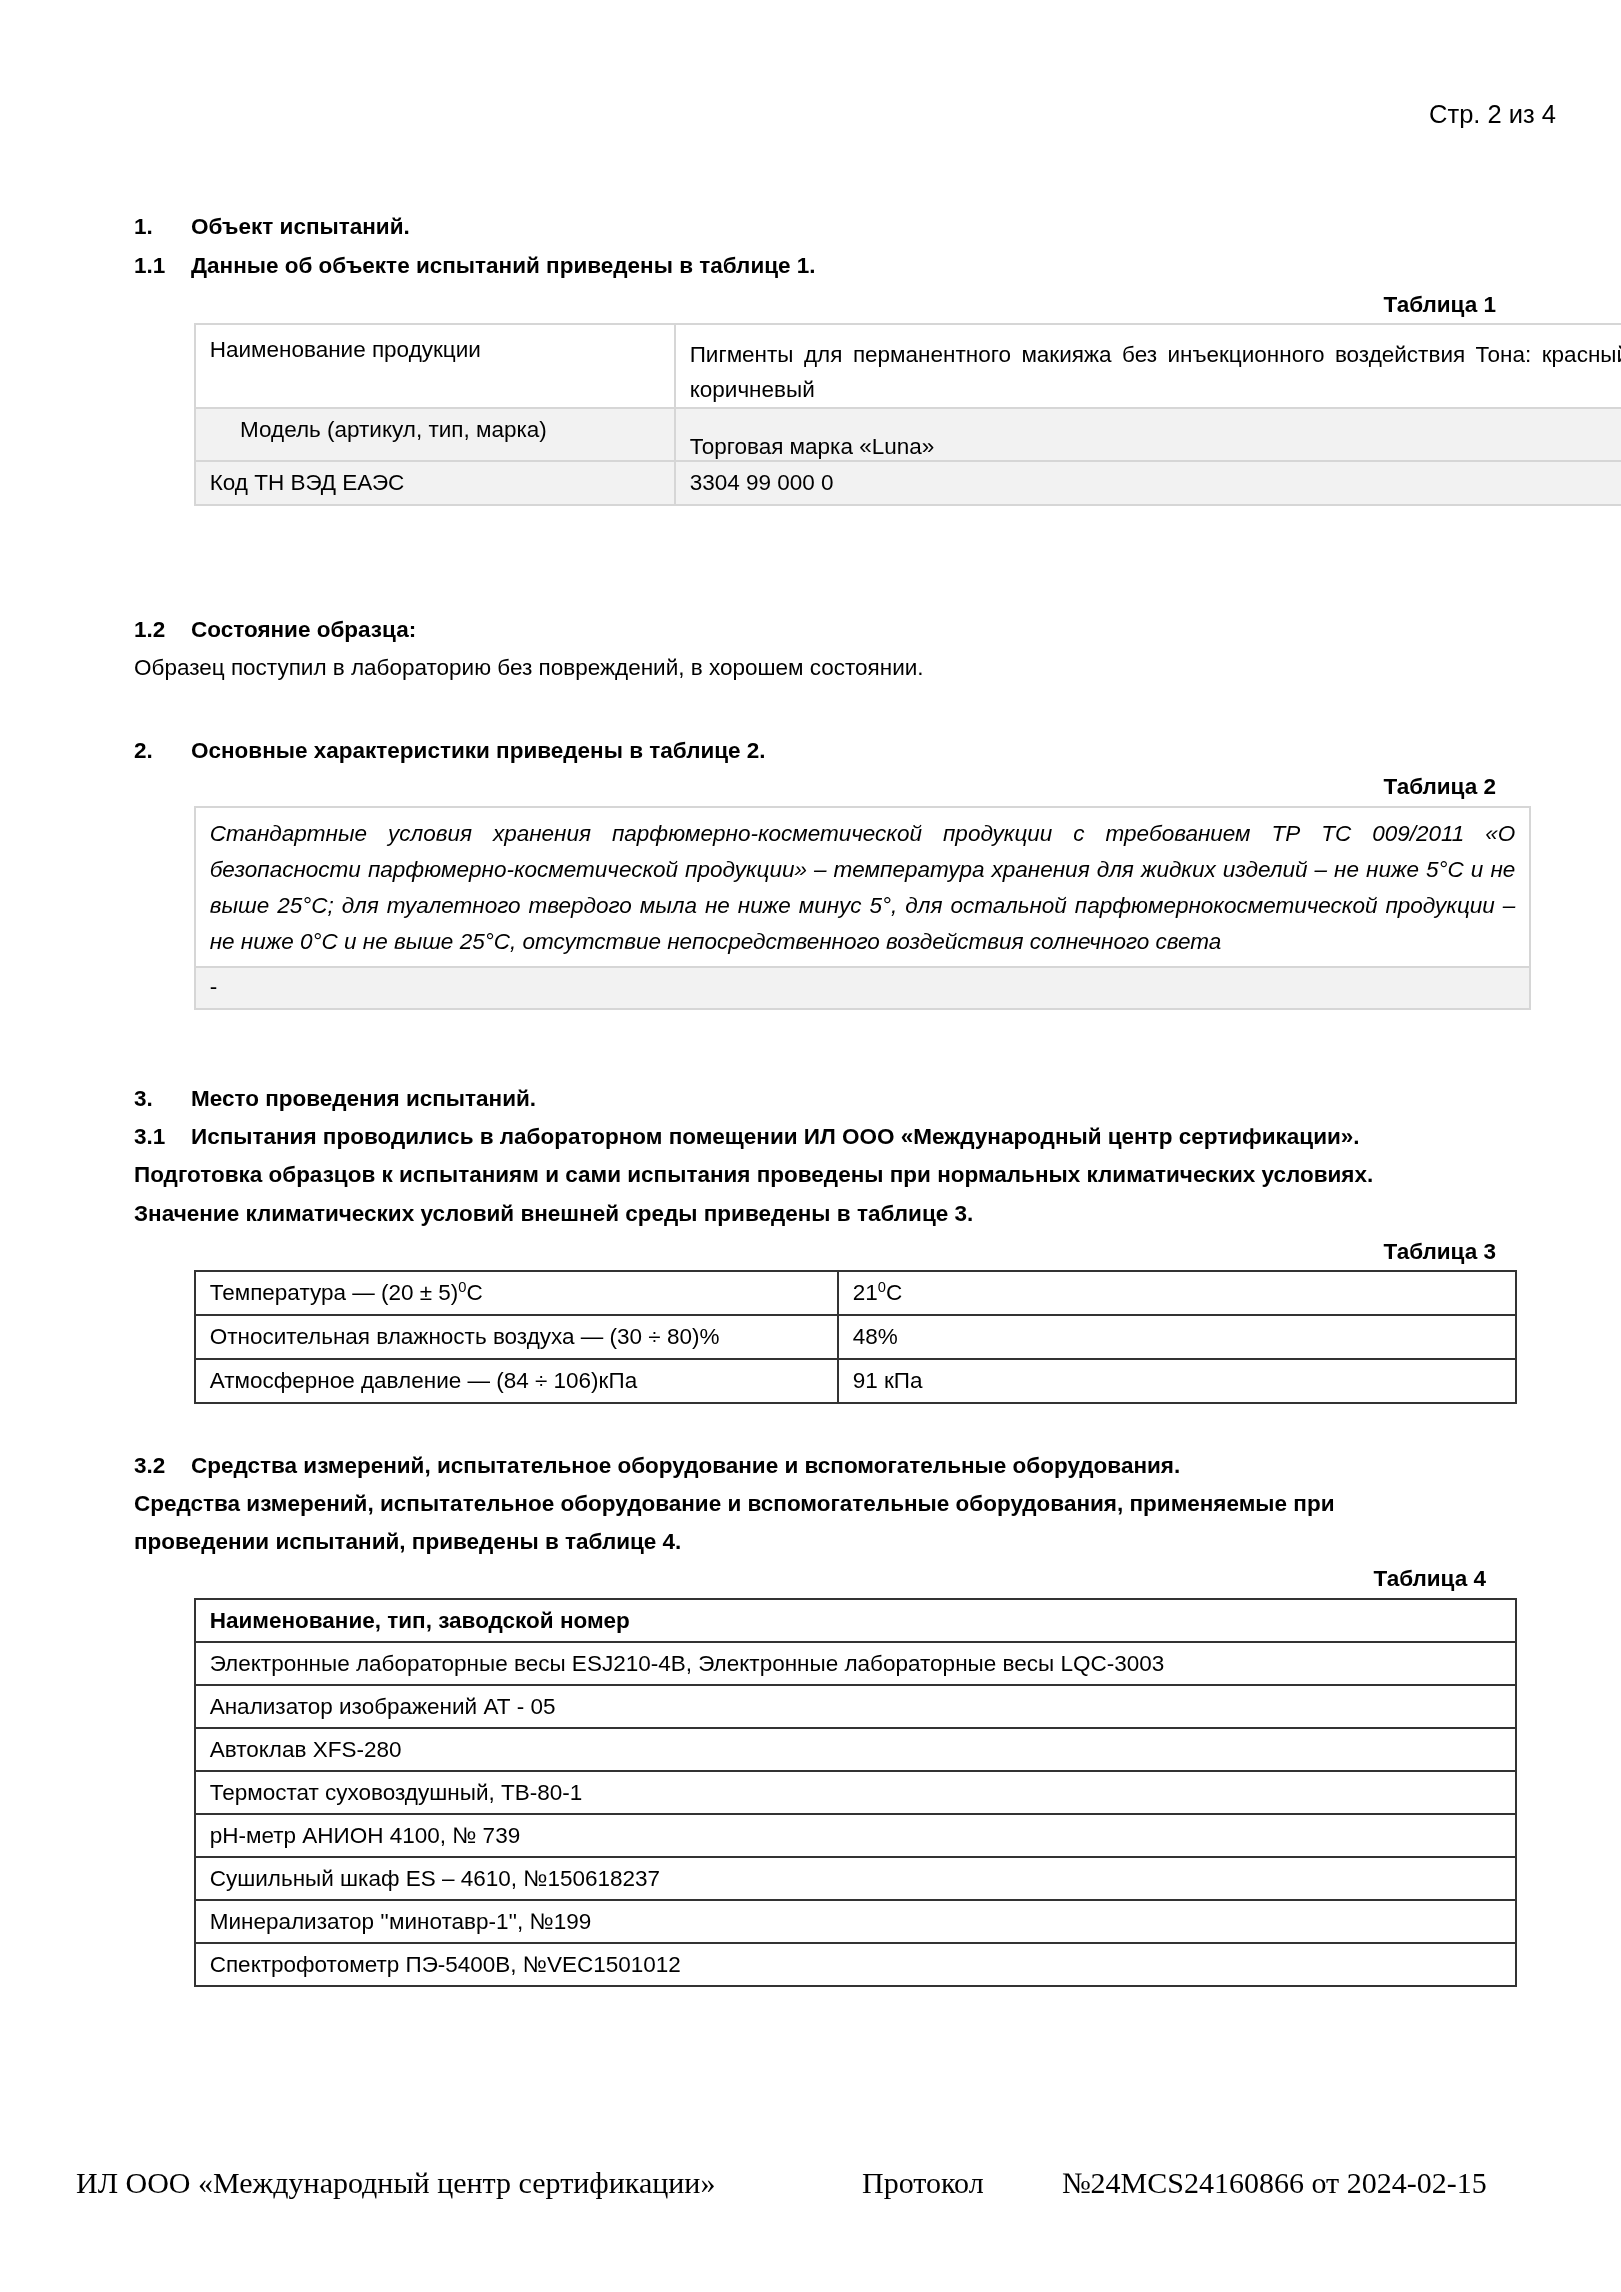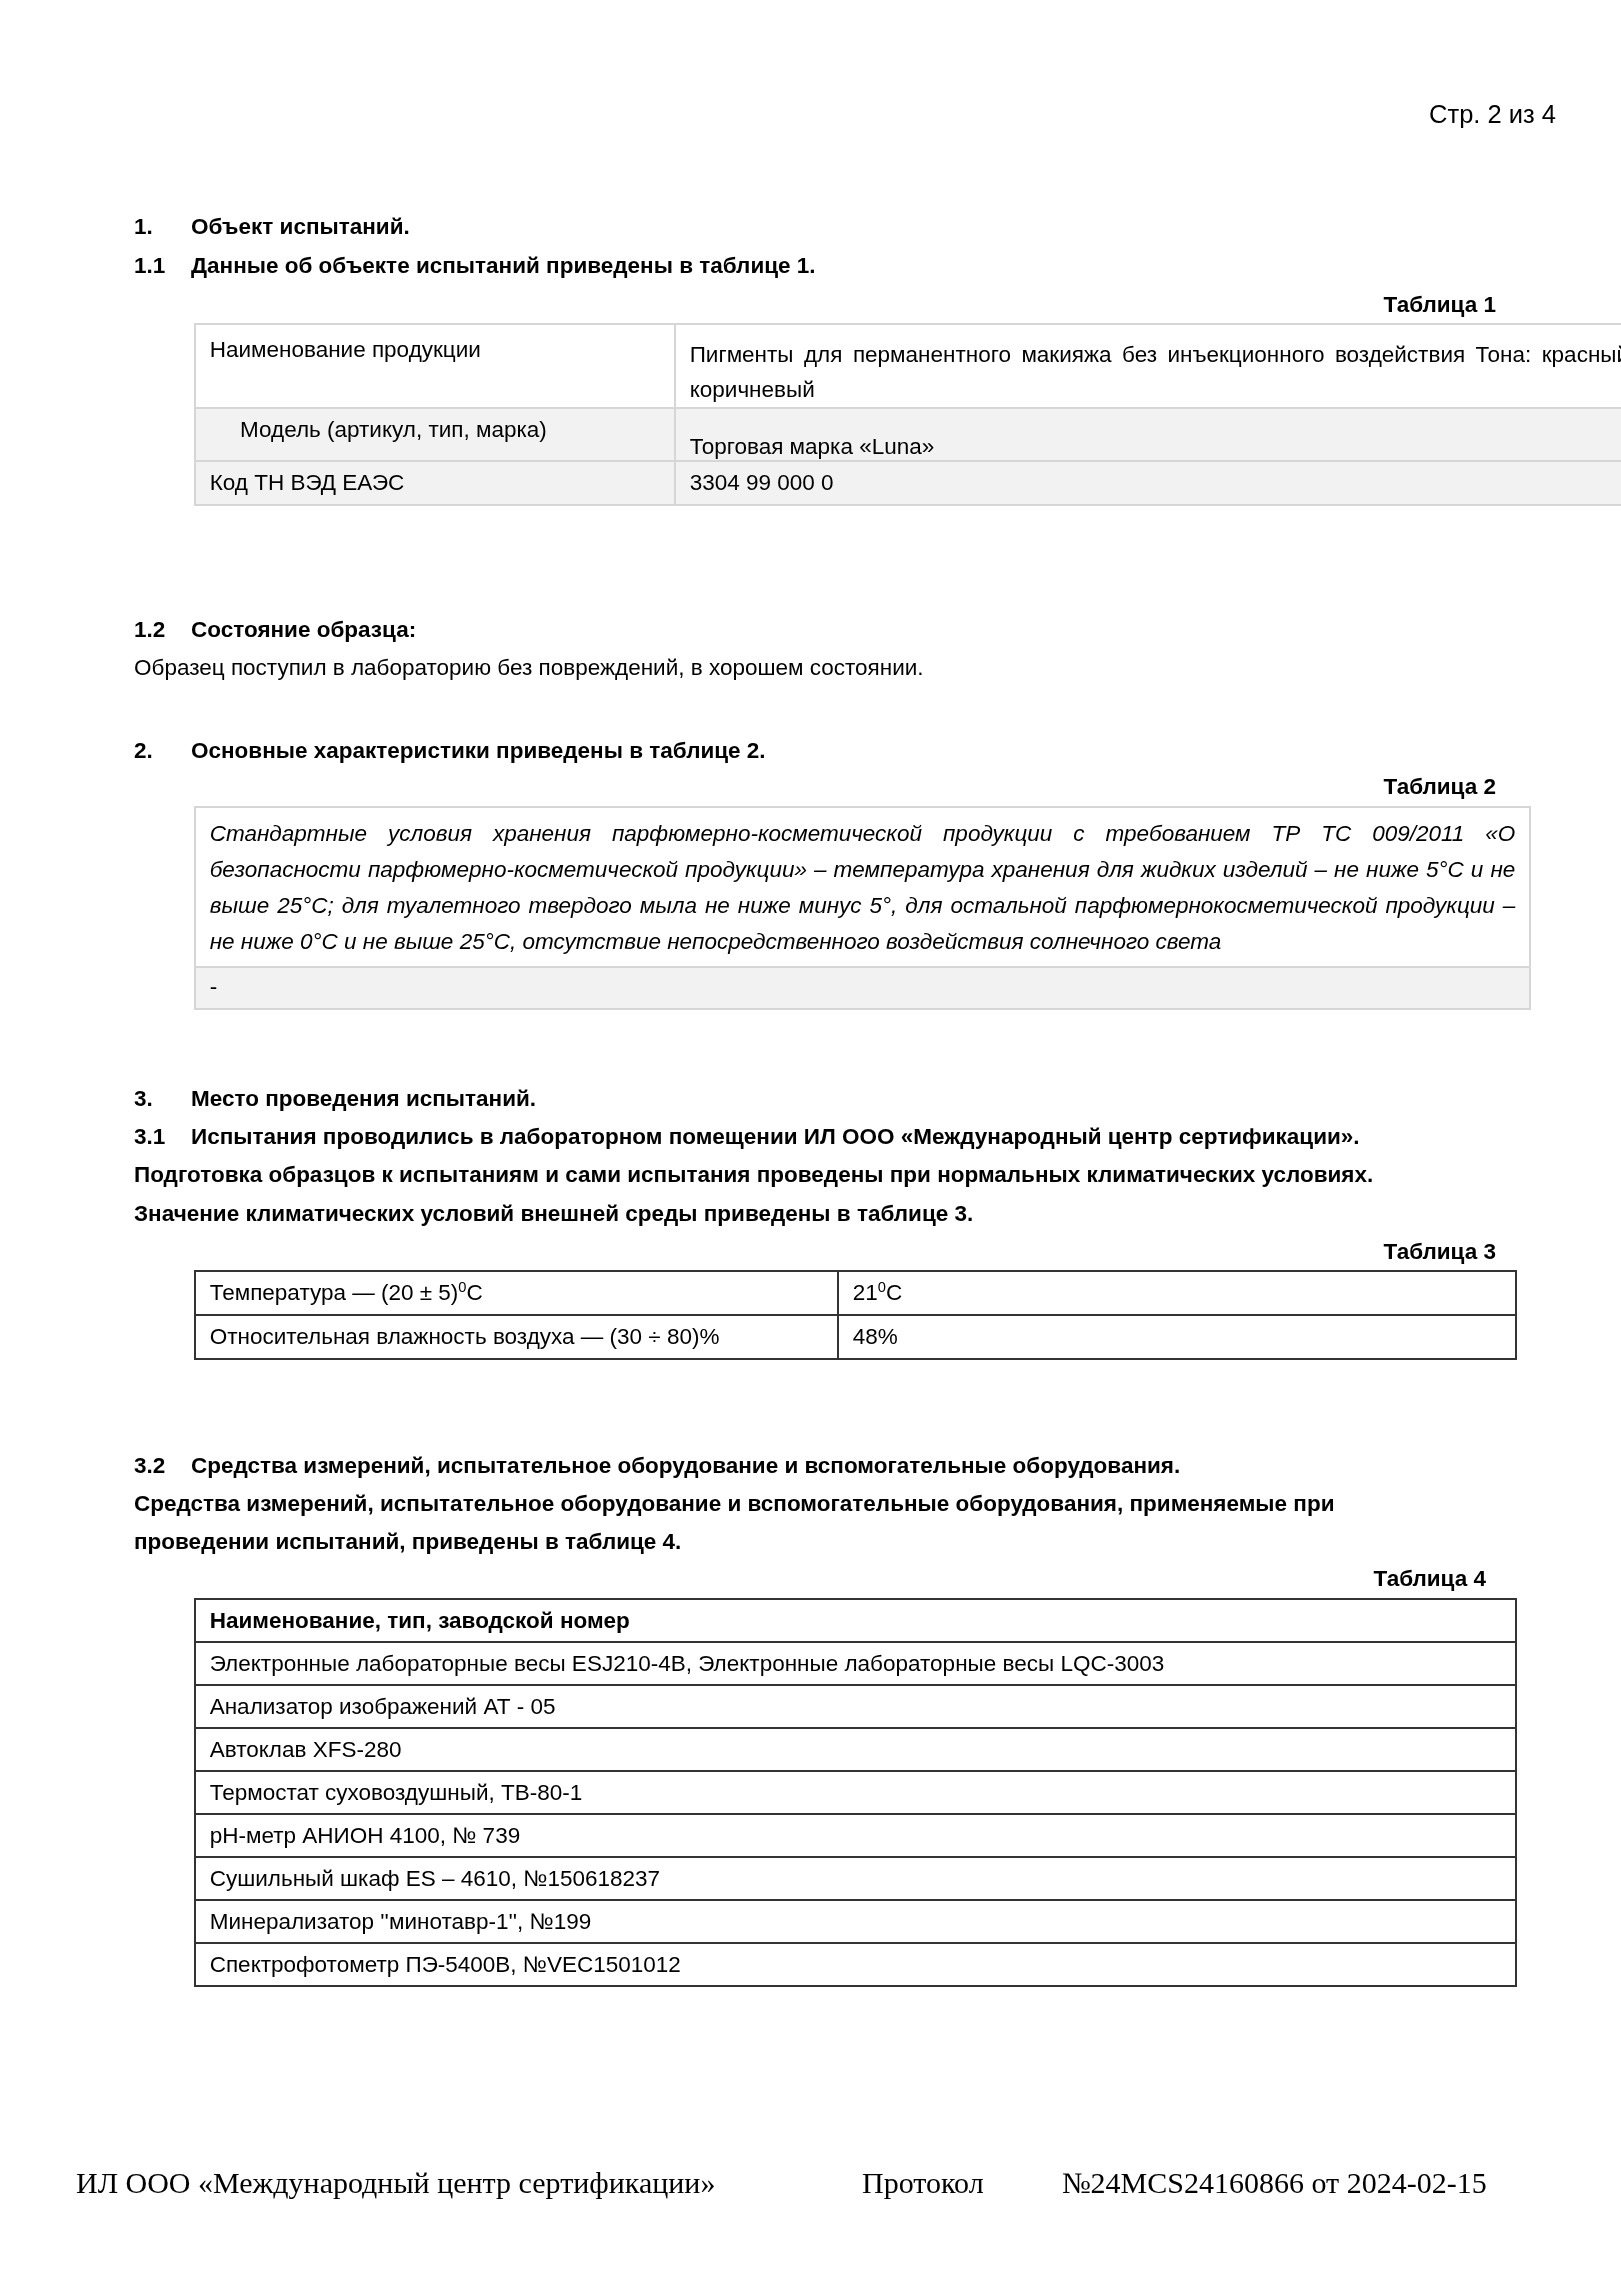--- a/index.html
+++ b/index.html
@@ -82,20 +82,24 @@
     </colgroup>
   <tbody>
       <tr style="height:44px;">
     <td><span>Температура — (20 ± 5)</span><sup>0</sup><span>С</span></td>
     <td><span>21</span><sup>0</sup><span>С</span></td>
   </tr>
   <tr style="height:44px;">
     <td>Относительная влажность воздуха — (30 ÷ 80)%</td>
     <td>48%</td>
   </tr>
+  <tr style="height:44px;">
+    <td>Атмосферное давление — (84 ÷ 106)кПа</td>
+    <td>91 кПа</td>
+  </tr>
 </tbody>
   </table>
 
 <div class="h" style="left:134px; top:1453px;"><span class="n">3.2</span><span>Средства измерений, испытательное оборудование и вспомогательные оборудования.</span></div>
 <div class="pb" style="left:134px; top:1491px;">Средства измерений, испытательное оборудование и вспомогательные оборудования, применяемые при</div>
 <div class="pb" style="left:134px; top:1529px;">проведении испытаний, приведены в таблице 4.</div>
 <div class="cap" style="right:135px; top:1566px;">Таблица 4</div>
 
 <table class="dark" style="left:194px; top:1598px; width:1323px;">
   <tbody>

